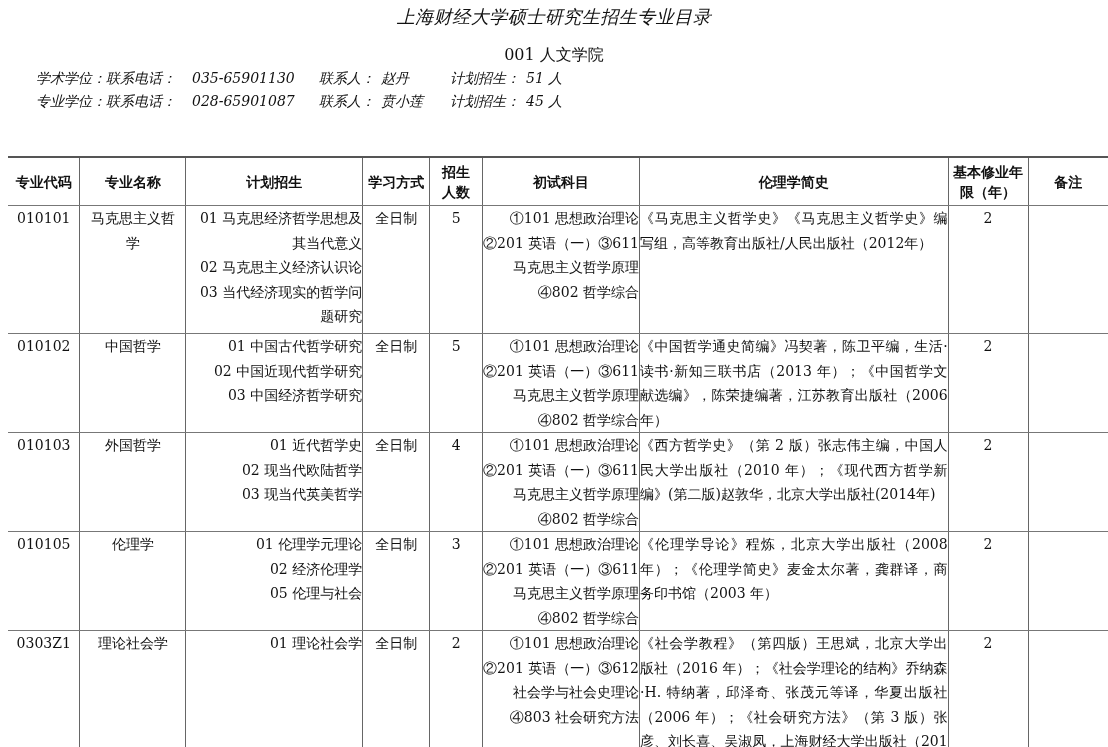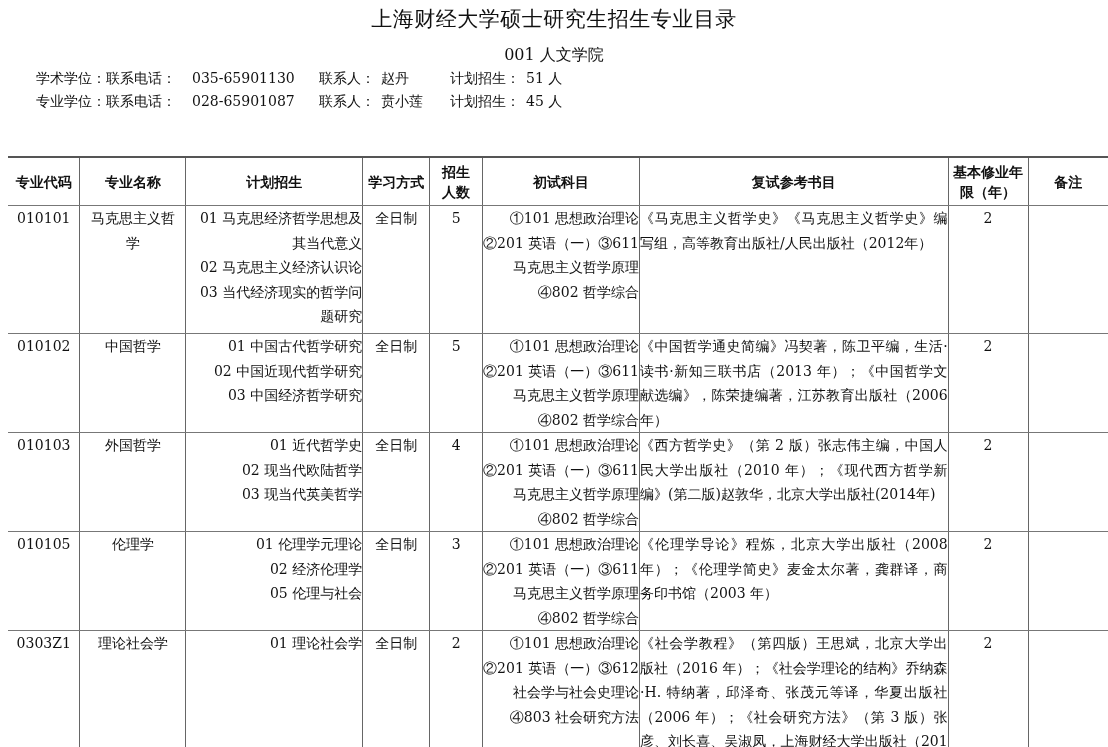--- a/index.html
+++ b/index.html
@@ -3,31 +3,32 @@
 <meta charset="utf-8">
 <style>
   html, body { margin: 0; padding: 0; background: #ffffff; }
   body {
     width: 1108px; height: 747px; overflow: hidden; position: relative;
     font-family: "DejaVu Serif", "Liberation Serif", serif;
     color: #111;
   }
   .title {
     position: absolute; top: 5px; left: 0; width: 1108px; text-align: center;
-    font-size: 21px; letter-spacing: 0.5px;
+    font-size: 18px; letter-spacing: 0.5px;
     font-family: "DejaVu Sans", "Liberation Sans", sans-serif;
+    font-style: italic;
   }
   .subtitle {
     position: absolute; top: 45px; left: 0; width: 1108px; text-align: center;
     font-size: 16px;
   }
   .info-line {
     position: absolute; left: 36px; font-size: 14px; white-space: nowrap;
   }
-  .info-line span { position: absolute; white-space: nowrap; }
+  .info-line span { position: absolute; white-space: nowrap; font-style: italic; }
   .info-line.l1 { top: 70px; }
   .info-line.l2 { top: 93px; }
 
   table.catalog {
     position: absolute; left: 8px; top: 116px;
     border-collapse: collapse; table-layout: fixed;
     font-size: 14px; line-height: 24.5px; margin-top: 40px;
   }
   table.catalog th, table.catalog td {
     border-left: 1px solid #666; border-right: 1px solid #666;
@@ -92,21 +93,21 @@
     <tr>
       <th>专业代码</th>
       <th>专业名称</th>
       <th>计划招生</th>
       <th>学习方式</th>
       <th>
           <div>招生</div>
           <div>人数</div>
         </th>
       <th>初试科目</th>
-      <th>复试参考书目</th>
+      <th>伦理学简史</th>
       <th>
           <div>基本修业年</div>
           <div>限（年）</div>
         </th>
       <th>备注</th>
     </tr>
   </thead>
   <tbody>
 
     <tr style="height:128px">

